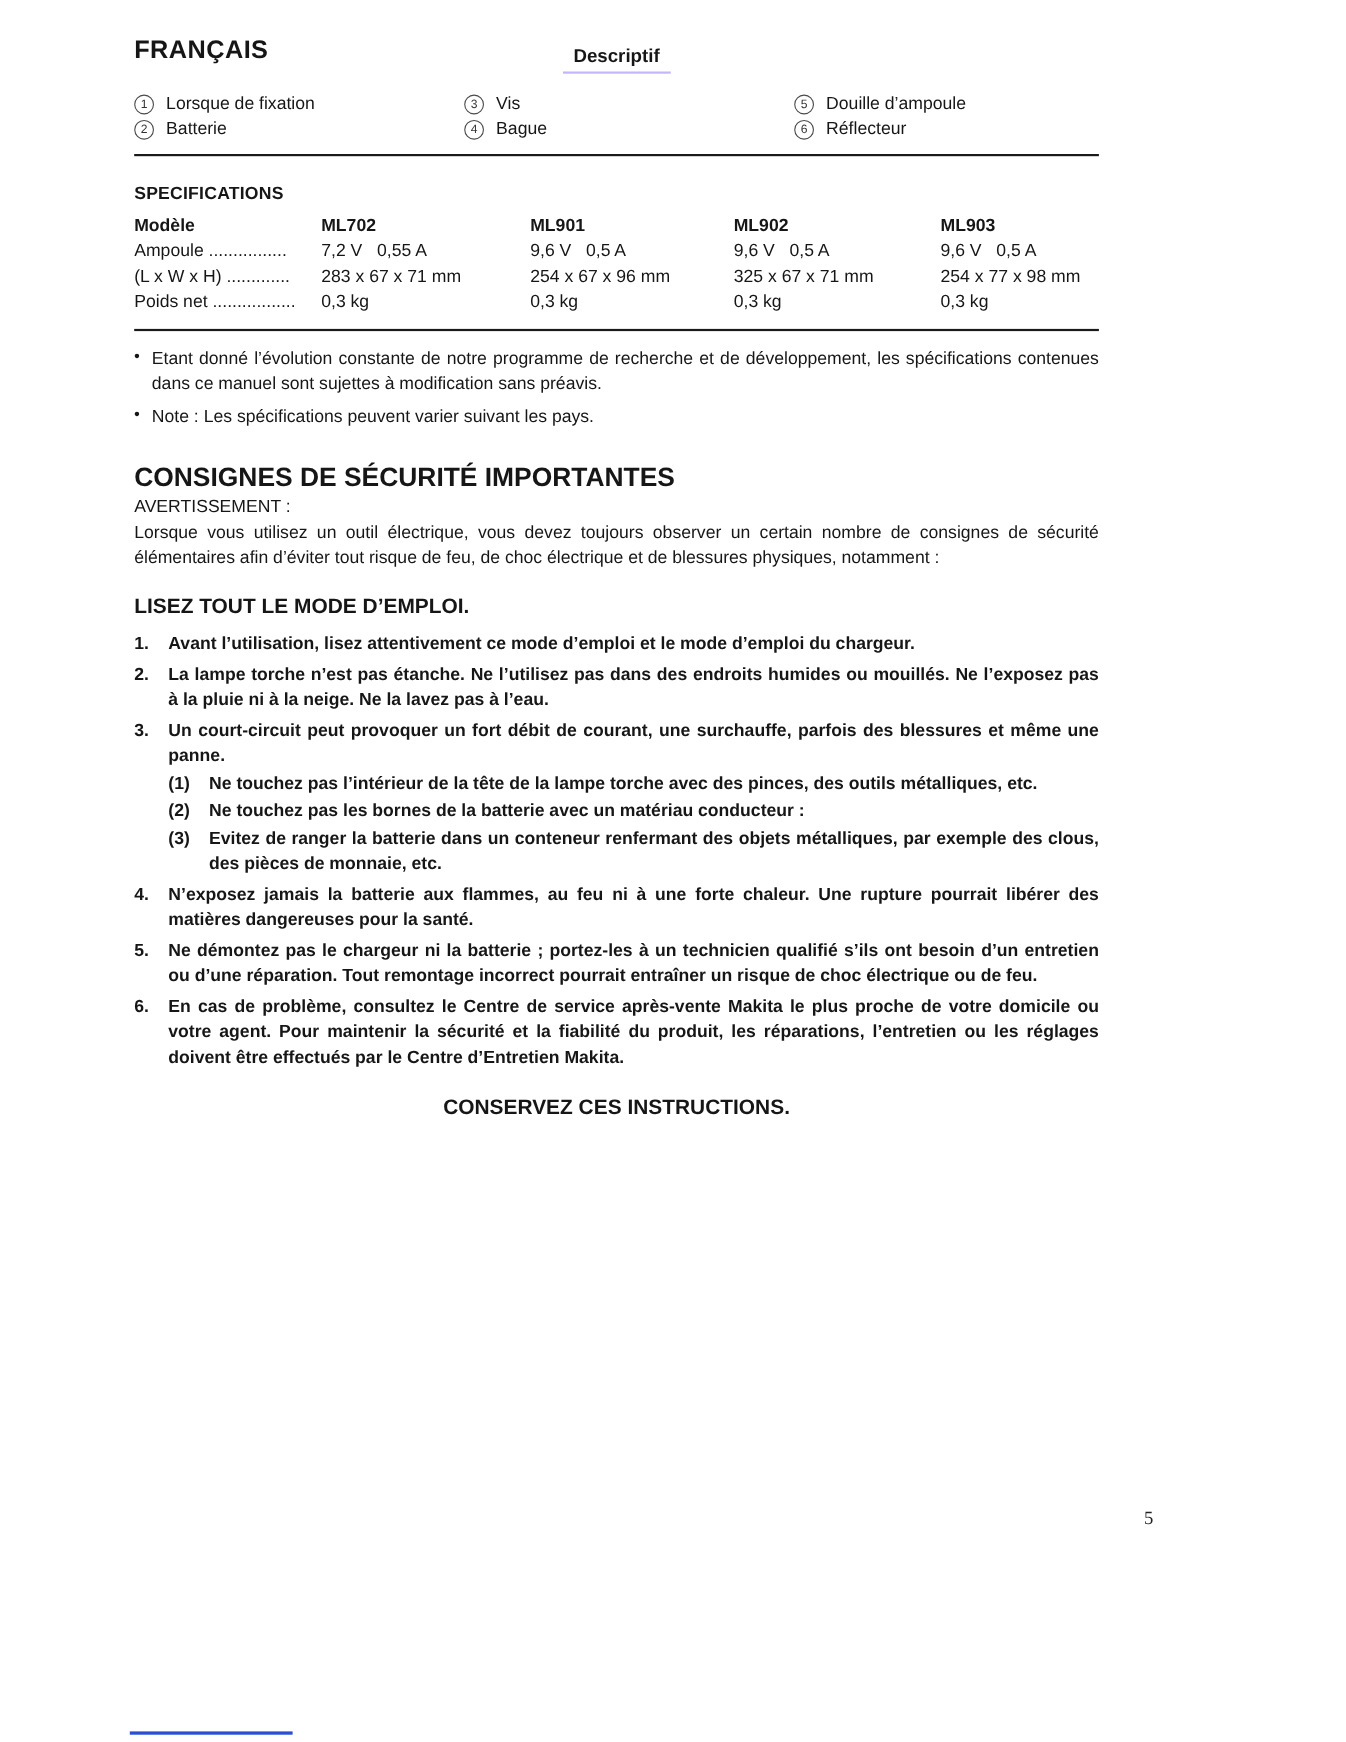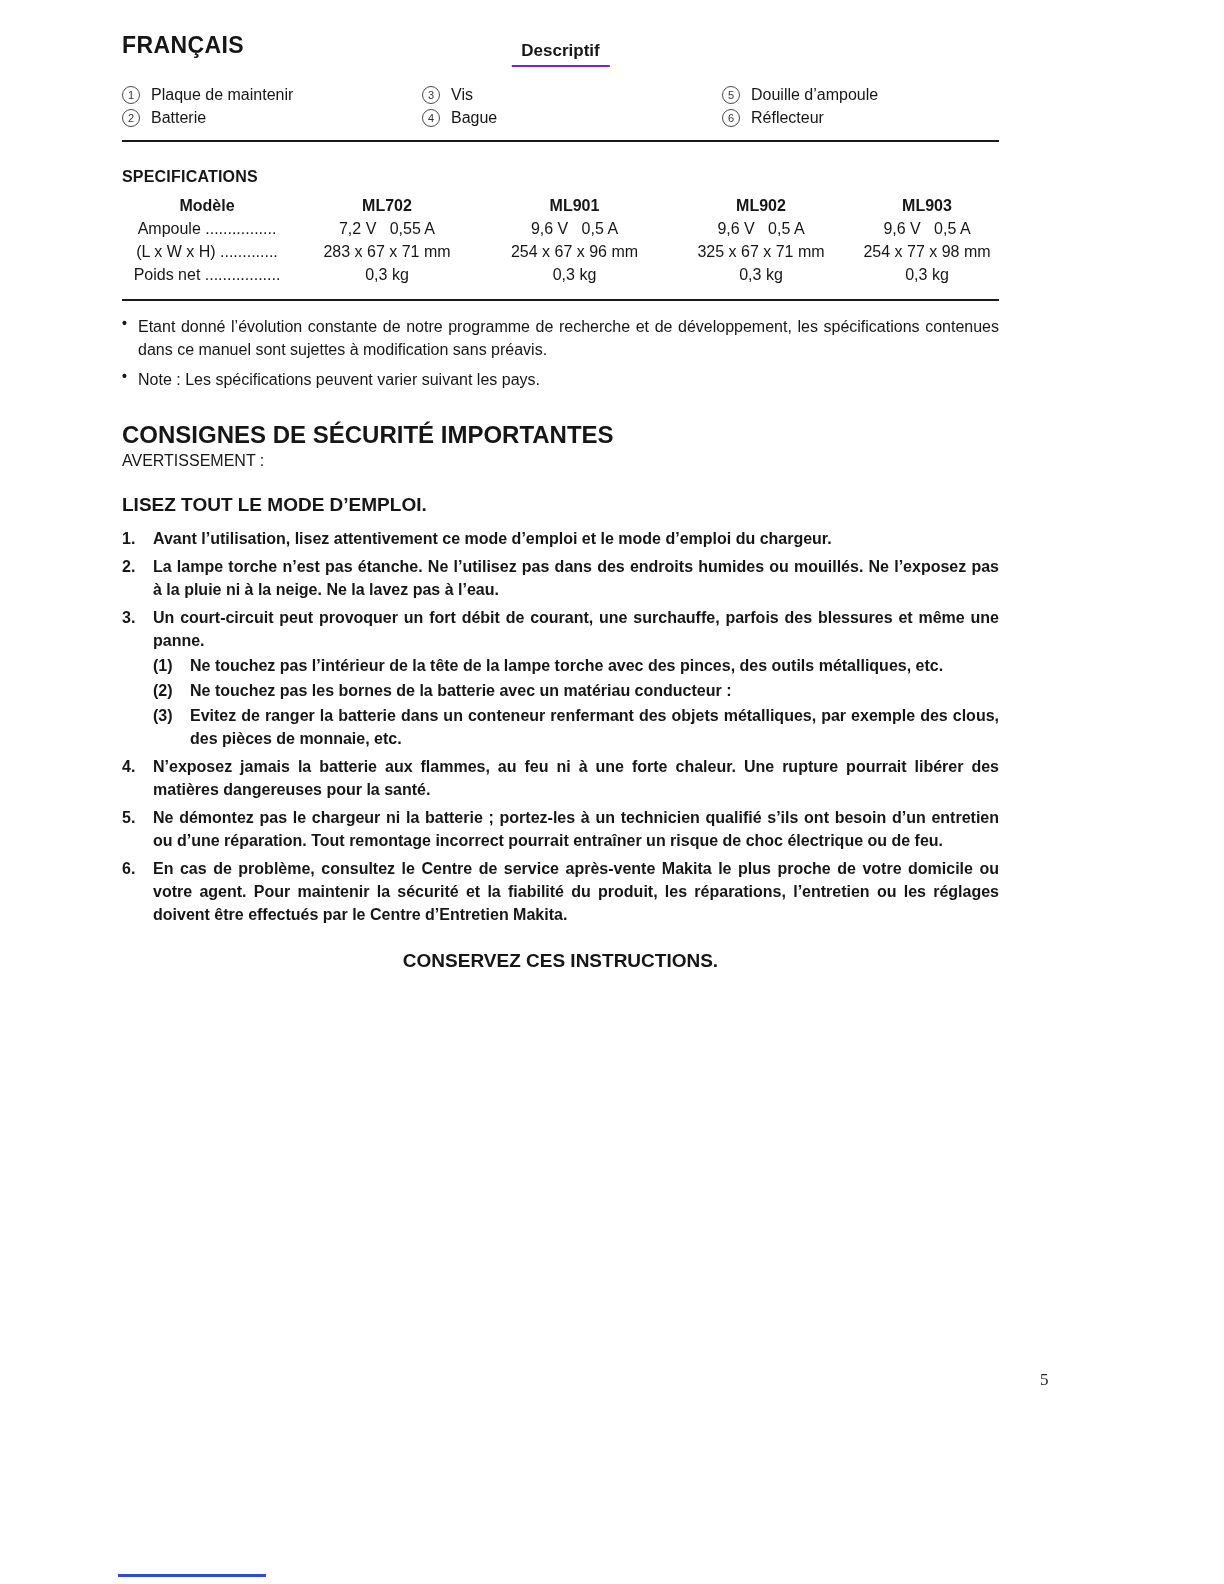--- a/index.html
+++ b/index.html
@@ -12,38 +12,38 @@
     position: relative;
     overflow: hidden;
   }
   .content { position: absolute; left: 122px; top: 32px; width: 877px; }
 
   .doc-header { position: relative; height: 46px; }
   .lang-title { font-size: 23px; font-weight: bold; letter-spacing: 0.4px; }
   .descriptif {
     position: absolute; left: 50%; transform: translateX(-50%); top: 9px;
     font-size: 17px; font-weight: bold;
-    padding: 0 10px 4px; border-bottom: 2px solid #6d28d9;
+    padding: 0 10px 4px; border-bottom: 2px solid #c4b5fd;
   }
 
   .parts { display: grid; grid-template-columns: 300px 300px 1fr; row-gap: 5px; margin-top: 8px; font-size: 16px; }
   .part { display: flex; align-items: center; gap: 11px; }
   .circ {
     width: 18px; height: 18px; border: 1.5px solid #4a4a4a; border-radius: 50%;
     display: inline-flex; align-items: center; justify-content: center;
     font-size: 11px; line-height: 1; flex: none; color: #333;
   }
 
   .hr { border: none; border-top: 2.5px solid #1a1a1a; margin: 13px 0 0 0; }
 
   .spec-heading { font-size: 16px; font-weight: bold; margin-top: 26px; letter-spacing: 0.2px; }
 
   .spec-table { margin-top: 8px; font-size: 16px; }
   .spec-row { display: grid; grid-template-columns: 170px 190px 185px 188px 1fr; line-height: 23px; }
-  .spec-row > div { white-space: pre; overflow: hidden; text-align: center; }
+  .spec-row > div { white-space: pre; overflow: hidden; }
   .spec-row.header { font-weight: bold; }
 
   .notes { margin-top: 14px; }
   .note { position: relative; padding-left: 16px; text-align: justify; font-size: 16px; line-height: 23px; margin-top: 7px; }
   .note .bullet { position: absolute; left: 0; top: -3px; font-size: 14px; font-weight: bold; }
 
   .h-consignes { font-size: 24px; font-weight: bold; margin-top: 30px; }
   .avert { font-size: 16px; line-height: 23px; }
   .warn-text { font-size: 16px; line-height: 23px; text-align: justify; margin-top: 1px; }
 
@@ -70,21 +70,21 @@
 <div class="content">
 
   <div class="doc-header">
     <span class="lang-title">FRANÇAIS</span>
     <span class="descriptif">Descriptif</span>
   </div>
 
   <div class="parts">
     <div class="part">
       <span class="circ">1</span>
-      <span>Plaque de maintenir</span>
+      <span>Lorsque de fixation</span>
     </div>
     <div class="part">
       <span class="circ">3</span>
       <span>Vis</span>
     </div>
     <div class="part">
       <span class="circ">5</span>
       <span>Douille d’ampoule</span>
     </div>
     <div class="part">
@@ -145,20 +145,21 @@
     </div>
     <div class="note">
       <span class="bullet">•</span>
       <span>Note : Les spécifications peuvent varier suivant les pays.</span>
     </div>
   </div>
 
   <div class="h-consignes">CONSIGNES DE SÉCURITÉ IMPORTANTES</div>
 
   <div class="avert">AVERTISSEMENT :</div>
+  <div class="warn-text">Lorsque vous utilisez un outil électrique, vous devez toujours observer un certain nombre de consignes de sécurité élémentaires afin d’éviter tout risque de feu, de choc électrique et de blessures physiques, notamment :</div>
 
   <div class="h-lisez">LISEZ TOUT LE MODE D’EMPLOI.</div>
 
   <div class="olist">
 
     <div class="oli">
       <span class="onum">1.</span>
       <span>Avant l’utilisation, lisez attentivement ce mode d’emploi et le mode d’emploi du chargeur.</span>
     </div>
 

